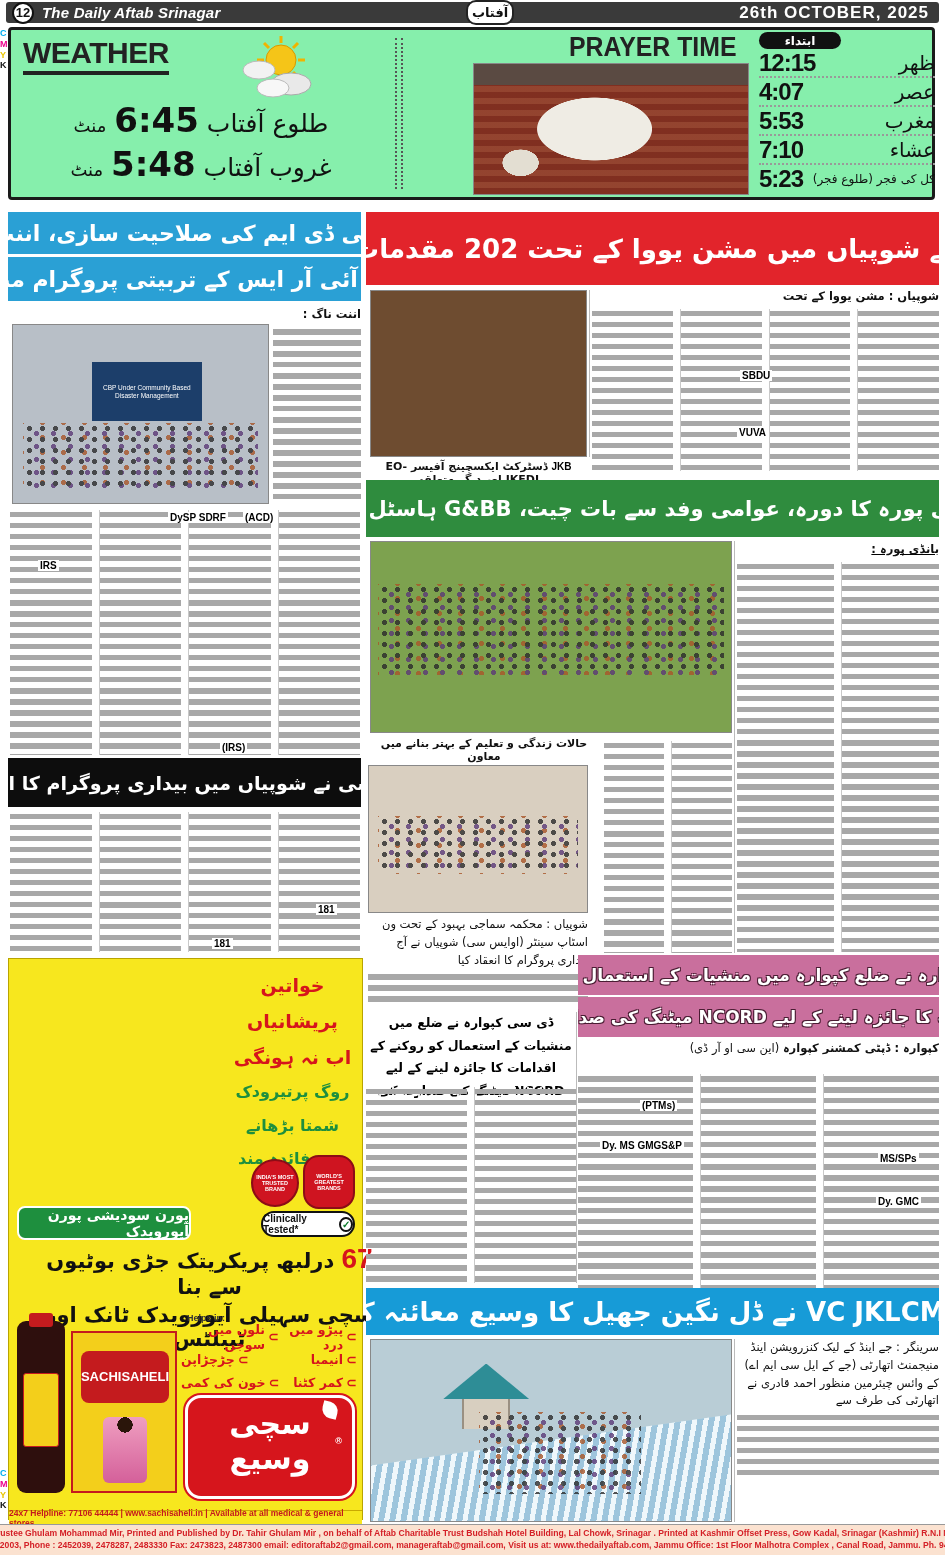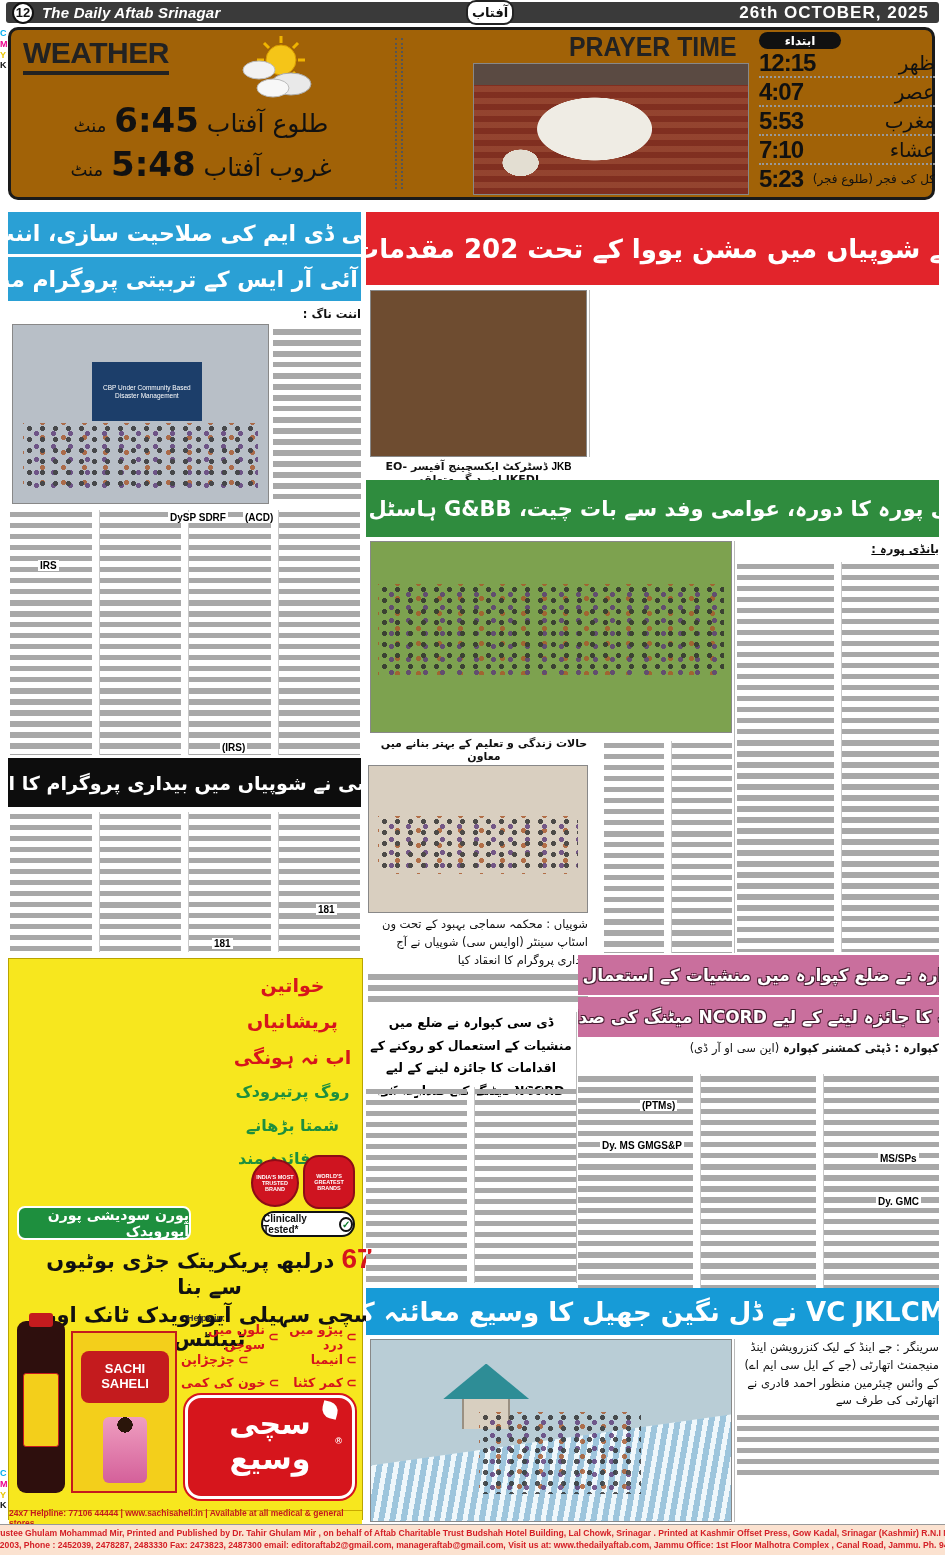--- a/index.html
+++ b/index.html
@@ -10,21 +10,21 @@
   
   .topbar{left:6px;top:2px;width:933px;height:21px;background:#3a3a3a;border-radius:3px;display:flex;align-items:center;}
   .pagenum{width:22px;height:22px;margin-left:6px;background:#fff;border:2px solid #111;border-radius:50%;display:flex;align-items:center;justify-content:center;font-weight:bold;font-size:13px;color:#111;box-sizing:border-box;}
   .mast-title{color:#fff;font-size:15px;font-style:italic;font-weight:bold;margin-left:8px;letter-spacing:.2px;}
   .mast-logo{position:absolute;left:460px;top:-2px;width:48px;height:25px;background:#fff;border:2px solid #222;border-radius:10px;display:flex;align-items:center;justify-content:center;font-size:13px;font-weight:bold;color:#111;box-sizing:border-box;}
   .mast-date{position:absolute;right:10px;color:#fff;font-weight:bold;font-size:17px;letter-spacing:1px;}
   .cmyk{left:0;width:10px;display:flex;flex-direction:column;font-size:9px;font-weight:bold;line-height:1.2;}
   .cmyk span:nth-child(1){color:#00aeef}.cmyk span:nth-child(2){color:#ec008c}
   .cmyk span:nth-child(3){color:#e8c400}.cmyk span:nth-child(4){color:#111}
   
-  .headbox{left:8px;top:27px;width:927px;height:173px;border:3px solid #1a1a1a;border-radius:10px;box-sizing:border-box;background:#a16207;}
+  .headbox{left:8px;top:27px;width:927px;height:173px;border:3px solid #1a1a1a;border-radius:4px;box-sizing:border-box;background:#86efac;}
   .weather-h{position:absolute;left:12px;top:6px;font-size:30px;font-weight:800;color:#222;border-bottom:4px solid #222;padding-bottom:1px;letter-spacing:-.5px;}
   .sunrow{position:absolute;left:6px;width:368px;text-align:center;font-size:25px;color:#111;}
   .sunrow b{font-size:34px;letter-spacing:-1px;}
   .sunrow .unit{font-size:18px;}
   .hdivider{position:absolute;left:384px;top:8px;height:151px;width:4px;border-left:2px dotted #555;border-right:2px dotted #555;}
   .prayer-h{position:absolute;left:558px;top:2px;font-size:27px;font-weight:800;color:#222;transform:scaleX(.92);transform-origin:left;border-bottom:3px solid #222;}
   .prayer-photo{position:absolute;left:462px;top:33px;width:276px;height:132px;background-color:#8a4631;
     background-image:
       radial-gradient(ellipse 95px 52px at 44% 50%,#efece4 0 60%,transparent 61%),
       radial-gradient(ellipse 30px 22px at 17% 76%,#e3ded2 0 60%,transparent 61%),
@@ -123,21 +123,21 @@
   .clin .chk{width:15px;height:15px;border-radius:50%;border:2px solid #111;display:flex;align-items:center;justify-content:center;font-size:10px;color:#0a7a2a;box-sizing:border-box;background:#fff;}
   .ad-head{position:absolute;left:0;top:284px;width:100%;text-align:center;direction:rtl;font-family:"DejaVu Sans",sans-serif;color:#111;padding-left:24px;}
   .ad-head .l1{font-size:21px;font-weight:bold;}
   .ad-head .l1 b{color:#d6151c;font-size:28px;font-family:"Liberation Sans",sans-serif;}
   .ad-head .l2{font-size:21px;font-weight:bold;margin-top:4px;}
   .ad-prod{position:absolute;left:0;top:350px;width:100%;height:201px;}
   .bottle{position:absolute;left:8px;top:12px;width:48px;height:172px;background:#2e0f0d;border-radius:9px;}
   .bottle::before{content:'';position:absolute;left:12px;top:-8px;width:24px;height:14px;background:#c41b1e;border-radius:3px;}
   .bottle::after{content:'';position:absolute;left:6px;top:52px;width:36px;height:74px;background:#f3cf1b;border:1px solid #c41b1e;border-radius:3px;box-sizing:border-box;}
   .pack{position:absolute;left:62px;top:22px;width:106px;height:162px;background:#f3cf1b;border:2px solid #c41b1e;box-sizing:border-box;}
-  .pack .plabel{position:absolute;left:8px;top:18px;width:88px;height:52px;background:#c41b1e;border-radius:8px;color:#fff;font-weight:bold;font-size:13px;display:flex;flex-direction:column;align-items:center;justify-content:center;line-height:1.15;}
+  .pack .plabel{position:absolute;left:8px;top:18px;width:88px;height:52px;background:#c41b1e;border-radius:8px;color:#fff;font-weight:bold;font-size:13px;display:flex;flex-direction:row;align-items:center;justify-content:center;line-height:1.15;}
   .pack .pwoman{position:absolute;left:30px;bottom:8px;width:44px;height:66px;background:
       radial-gradient(circle 8px at 50% 12%,#2a150a 0 95%,transparent 96%),
       linear-gradient(#ef9ec0,#d4609a);border-radius:6px;}
   .helps-label{position:absolute;left:178px;top:4px;font-size:9px;font-weight:bold;color:#333;}
   .helps{position:absolute;left:172px;top:16px;width:176px;}
   .hrow{display:flex;direction:rtl;justify-content:space-between;height:23px;align-items:center;}
   .hitem{display:flex;direction:rtl;align-items:center;gap:3px;color:#d6151c;font-weight:bold;font-size:12.5px;font-family:"DejaVu Sans",sans-serif;}
   .hitem .bu{color:#d6151c;font-size:13px;font-family:"DejaVu Sans",sans-serif;}
   .adlogo{position:absolute;left:176px;top:86px;width:170px;height:104px;background:#d6151c;border-radius:16px;border:3px solid #fff;box-shadow:0 0 0 2px #d6151c;box-sizing:border-box;color:#fff;text-align:center;font-family:"DejaVu Sans",sans-serif;font-weight:bold;}
   .adlogo .u1{font-size:30px;line-height:1.2;margin-top:8px;}
@@ -339,20 +339,31 @@
     </div>
     <div class="ad-strip">24x7 Helpline: 77106 44444 | www.sachisaheli.in | Available at all medical &amp; general stores</div>
   </section>
 
   <div class="abs bar bar-red ur" style="left:366px;top:212px;width:573px;height:73px;font-size:26px;">ڈی ایل آئی سی نے شوپیاں میں مشن یووا کے تحت 202 مقدمات کی منظوری دی</div>
   <div class="abs photo desk-photo" style="left:370px;top:290px;width:217px;height:167px;"></div>
   <div class="abs caption" style="left:370px;top:460px;width:217px;">
     <span class="tok" style="position:static;padding:0;">JKB</span>
     <span>ڈسٹرکٹ ایکسچینج آفیسر EO-JKEDI اور دیگر متعلقہ</span>
   </div>
+  <div class="abs" style="left:592px;top:288px;width:347px;height:189px;">
+    <div class="lead" style="margin-bottom:3px;"><b>شوپیاں : مشن یووا کے تحت</b></div>
+    <div class="cols" style="height:162px;">
+      <div class="col sim"></div>
+      <div class="col sim"></div>
+      <div class="col sim"></div>
+      <div class="col sim"></div>
+    </div>
+    <span class="tok" style="left:148px;top:82px;">SBDU</span>
+    <span class="tok" style="left:145px;top:139px;">VUVA</span>
+  </div>
   <div class="vr" style="left:589px;top:290px;height:167px;"></div>
 
   <div class="abs bar bar-green ur" style="left:366px;top:480px;width:573px;height:57px;font-size:21px;">جاوید رانا کا بانڈی پورہ کا دورہ، عوامی وفد سے بات چیت، G&amp;BB ہاسٹل کا بھی معائنہ کیا</div>
   <div class="abs photo outdoor-photo" style="left:370px;top:541px;width:362px;height:192px;">
     <div class="dots" style="position:absolute;left:2%;top:22%;width:96%;height:48%;"></div>
   </div>
   <div class="abs caption" style="left:370px;top:737px;width:228px;">حالات زندگی و تعلیم کے بہتر بنانے میں معاون</div>
   <div class="abs" style="left:737px;top:541px;width:202px;height:412px;text-decoration:underline;">
     <div class="lead" style="margin-bottom:3px;"><b>بانڈی پورہ :</b></div>
     <div class="cols" style="height:390px;">

